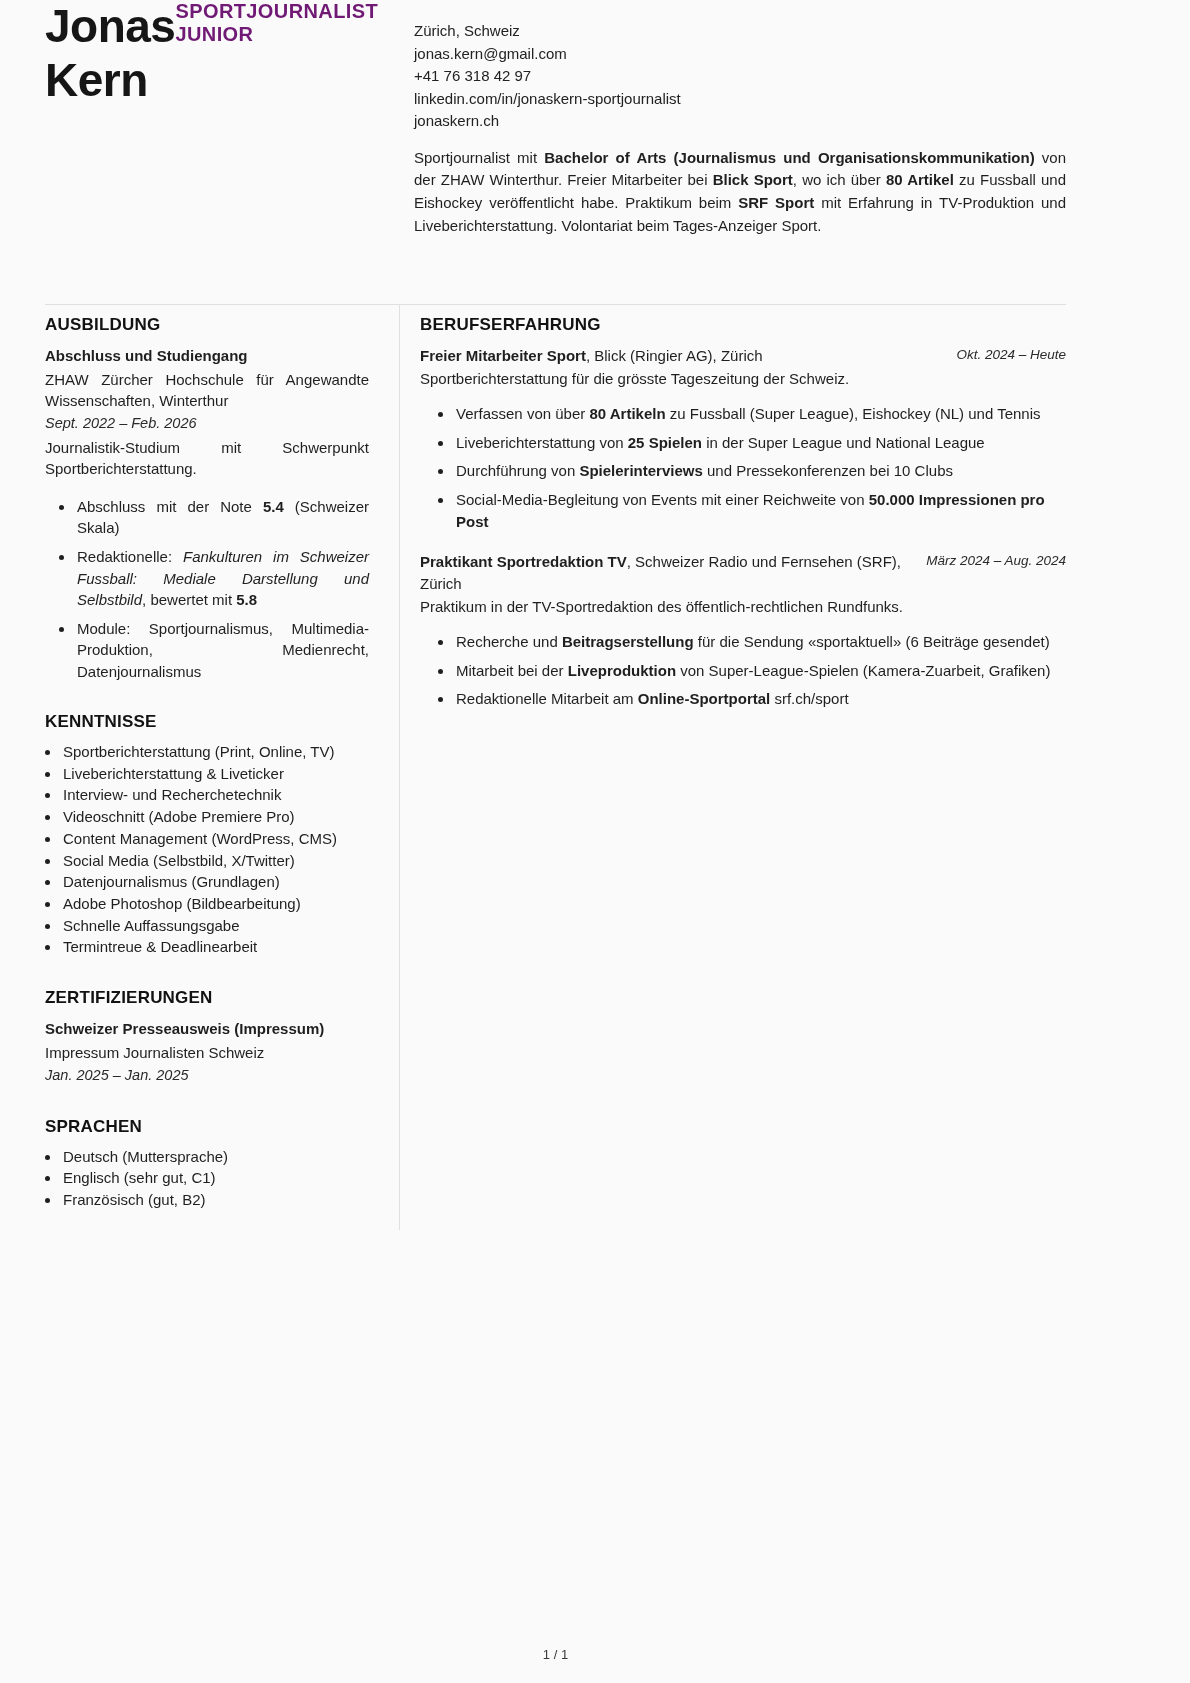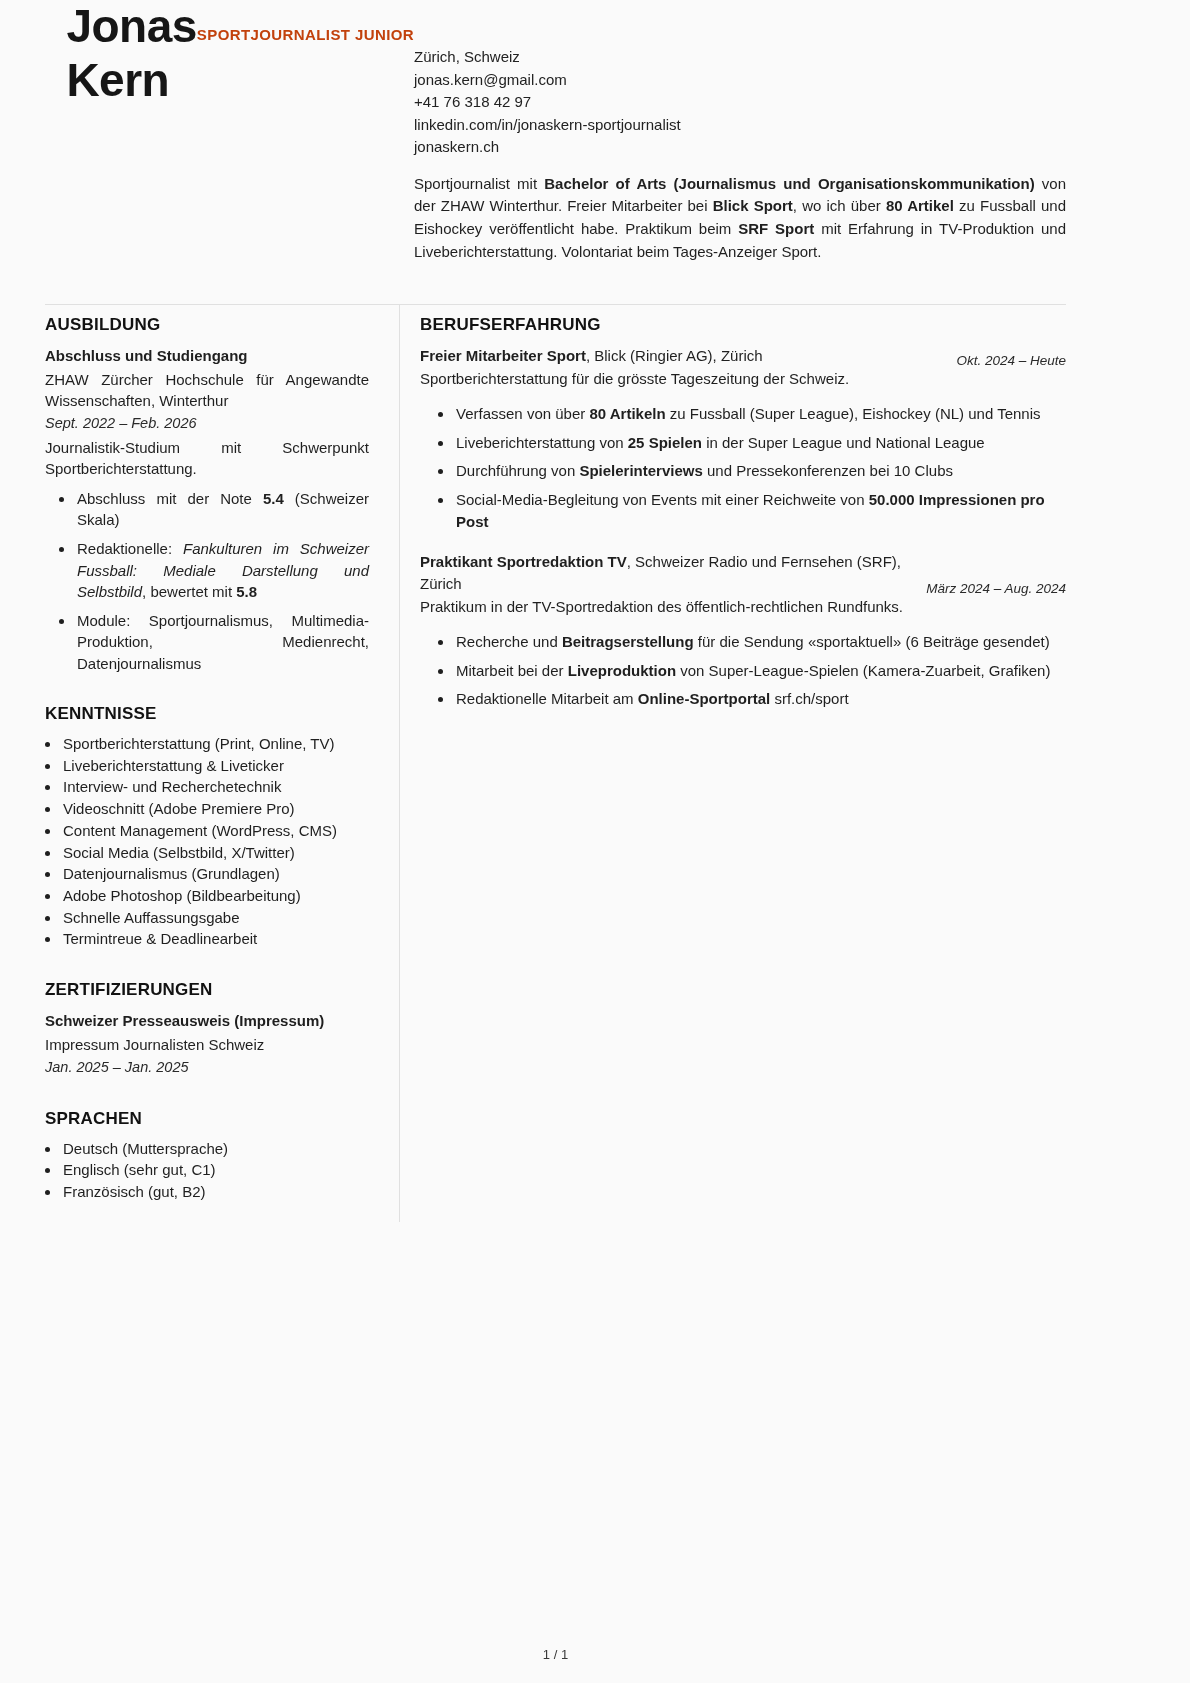--- a/index.html
+++ b/index.html
@@ -24,25 +24,25 @@
     width: 369px;
     display: flex; flex-direction: row; justify-content: flex-end;
     padding-bottom: 20px;
   }
   .name {
     font-size: 46px; font-weight: 800; line-height: 1.17;
     color: #161616; letter-spacing: -0.5px;
   }
   .name-line { display: block; }
   .role {
-    margin-top: 26px;
-    font-size: 15px; font-weight: 700; letter-spacing: 0.4px;
-    color: #c2410c;
-  }
-  .header-right { flex: 1; padding-top: 46px; }
+    margin-top: 0;
+    font-size: 20px; font-weight: 700; letter-spacing: 0.4px;
+    color: #701a75;
+  }
+  .header-right { flex: 1; padding-top: 20px; }
   .contact-line { font-size: 15px; line-height: 1.5; color: #222; }
   .summary {
     margin-top: 14px;
     font-size: 15px; line-height: 1.53;
     text-align: justify;
   }
 
   .rule { border: none; border-top: 1px solid #e0e0e0; margin-top: 12px; }
 
   
@@ -61,31 +61,31 @@
   .col-left section + section { margin-top: 30px; }
 
   .subhead { font-weight: 700; line-height: 1.45; margin-bottom: 2px; }
   .col-left p.body { line-height: 1.42; text-align: justify; }
   .dates-line {
     font-style: italic; font-size: 14.5px; line-height: 1.5;
     color: #2a2a2a; margin: 2px 0;
   }
 
   ul.bullets { list-style: disc outside; padding-left: 30px; }
-  .col-left ul.bullets { margin-top: 8px; }
+  .col-left ul.bullets { margin-top: 16px; }
   .col-left ul.bullets li {
     margin-bottom: 8px; line-height: 1.42; text-align: justify;
     padding-left: 2px;
   }
   ul.plain-list { list-style: disc outside; padding-left: 16px; margin-top: 3px; }
   ul.plain-list li { line-height: 1.38; margin-bottom: 1px; padding-left: 2px; }
 
   
   .job { margin-top: 17px; }
-  .job-head { display: flex; align-items: flex-end; gap: 18px; }
+  .job-head { display: flex; align-items: flex-start; gap: 18px; }
   .job-title { flex: 1; line-height: 1.5; }
   .job-dates {
     font-style: italic; font-size: 13.5px; color: #2a2a2a;
     white-space: nowrap; padding-top: 2px;
   }
   .job-sub { line-height: 1.5; }
   .job ul.bullets { margin-top: 13px; padding-left: 34px; }
   .job ul.bullets li { margin-bottom: 6px; line-height: 1.5; padding-left: 2px; }
 
   

